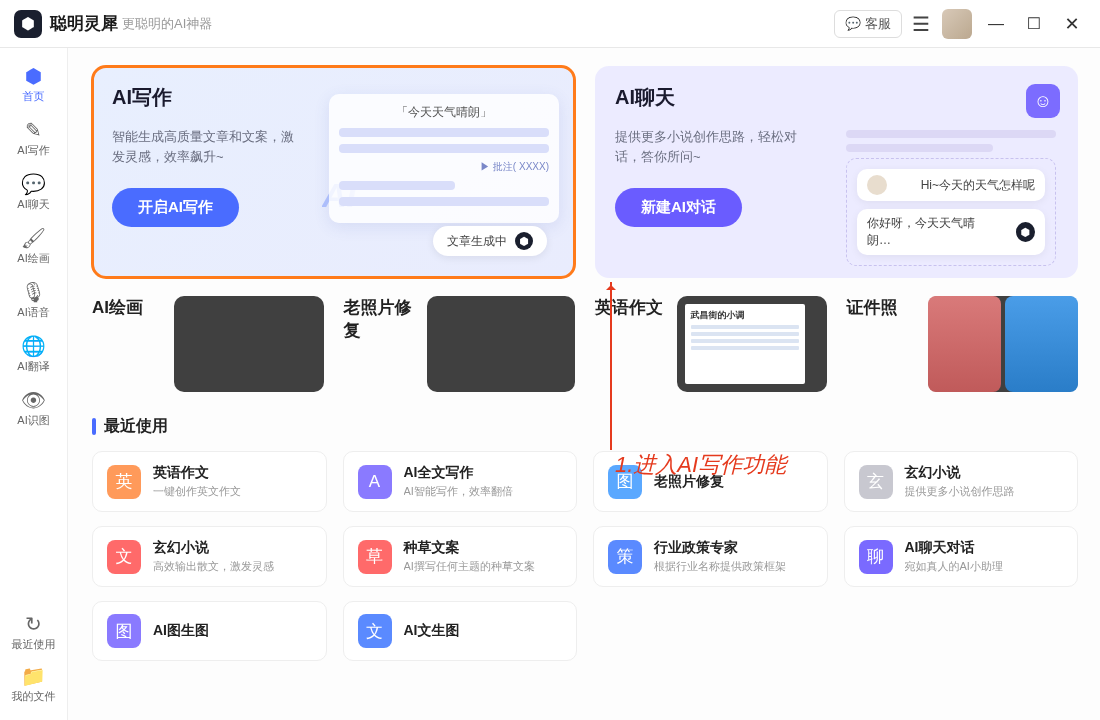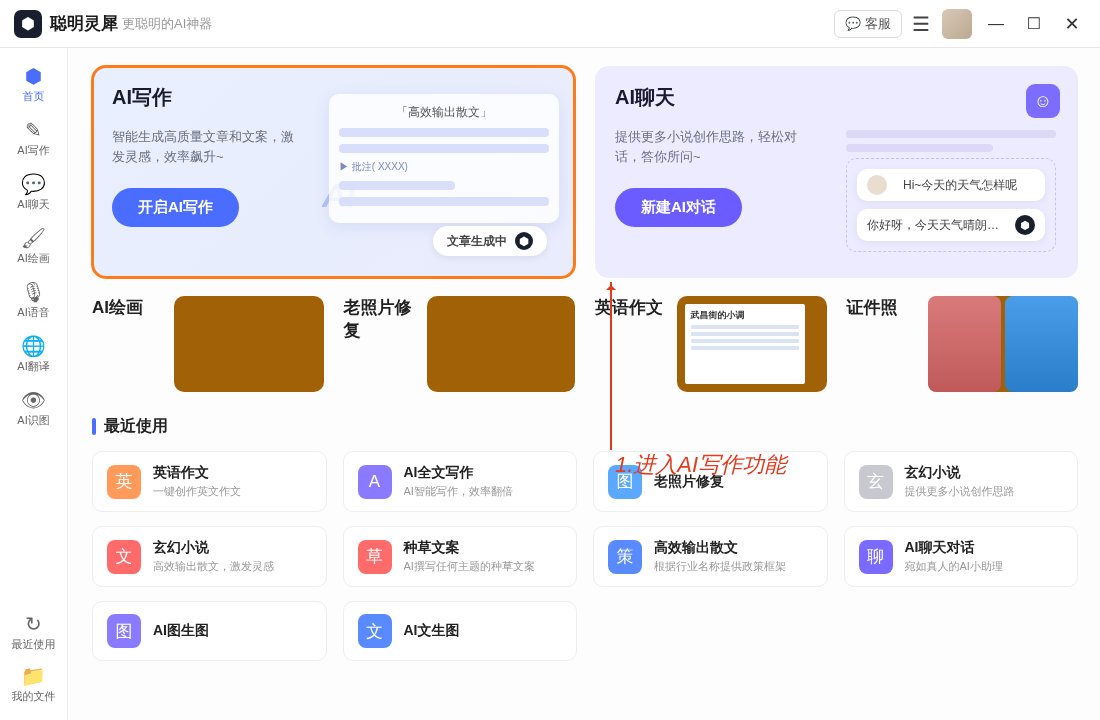--- a/index.html
+++ b/index.html
@@ -35,39 +35,39 @@
 .hero.write { background:linear-gradient(135deg,#e8effe,#e9ecfd); }
 .hero.write.hl { outline:3px solid #ff7b1a; outline-offset:-2px; }
 .hero.chat { background:linear-gradient(135deg,#ecebff,#ecebff); }
 .hero h2 { font-size:20px; font-weight:700; color:#1a1a2e; }
 .hero p { font-size:13px; color:#6a6e80; margin-top:16px; line-height:1.5; max-width:190px; }
 .hero .cta { margin-top:22px; display:inline-block; background:#4a6cff; color:#fff; border:none; border-radius:22px; padding:10px 26px; font-size:15px; font-weight:600; cursor:pointer; }
 .hero .preview { position:absolute; right:16px; top:28px; width:230px; background:rgba(255,255,255,.8); border-radius:10px; padding:10px; box-shadow:0 4px 16px rgba(70,90,180,.12); }
 .hero .preview .line { height:9px; background:#d9defa; border-radius:4px; margin:7px 0; }
 .hero .preview .line.short { width:55%; }
 .hero .preview .title { font-size:12px; color:#555; text-align:center; margin-bottom:4px; }
-.hero .preview .note { font-size:10px; color:#7a88c8; margin:6px 0; }
-.gen-pill { position:absolute; right:28px; bottom:22px; background:#fff; border-radius:18px; padding:6px 14px; font-size:12px; color:#444; display:flex; align-items:center; gap:8px; box-shadow:0 2px 8px rgba(0,0,0,.08);font-weight:bold; }
+.hero .preview .note { font-size:10px; color:#7a88c8; text-align:right; margin:6px 0; }
+.gen-pill { position:absolute; right:28px; bottom:22px; background:#fff; border-radius:18px; padding:6px 14px; font-size:12px; color:#444; display:flex; align-items:center; gap:8px; box-shadow:0 2px 8px rgba(0,0,0,.08); }
 .gen-pill .dot { width:18px; height:18px; border-radius:50%; background:#1a1f2e; display:flex; align-items:center; justify-content:center; color:#fff; font-size:11px; }
 .ai-badge { position:absolute; left:230px; top:110px; font-size:34px; font-weight:800; font-style:italic; background:linear-gradient(90deg,#6a8bff,#aab9ff); -webkit-background-clip:text; color:transparent; opacity:.45; }
-.bubble { background:#fff; border-radius:10px; padding:6px 10px; font-size:12px; color:#444; display:flex; align-items:center; gap:16px; box-shadow:0 2px 8px rgba(0,0,0,.06); align-self:flex-start; }
+.bubble { background:#fff; border-radius:10px; padding:6px 10px; font-size:12px; color:#444; display:flex; align-items:center; gap:22px; box-shadow:0 2px 8px rgba(0,0,0,.06); align-self:flex-start;justify-content:space-between; }
 .bubble.right { align-self:flex-end; }
 .bubble .ava { width:20px; height:20px; border-radius:50%; background:#e8ddce; }
 .bubble .ava.bot { background:#1a1f2e; color:#fff; display:flex; align-items:center; justify-content:center; font-size:11px; }
 .chat-fab { position:absolute; right:18px; top:18px; width:34px; height:34px; background:#7c6cff; border-radius:9px; display:flex; align-items:center; justify-content:center; color:#fff; font-size:18px; }
 .chat-dots { position:absolute; right:22px; top:58px; width:210px; }
 .chat-dots .d1,.chat-dots .d2 { height:8px; background:#dcd8f5; border-radius:4px; margin:6px 0; }
 .chat-dots .d2 { width:70%; }
 .chat-dotbox { border:1px dashed #c8c2ef; border-radius:10px; padding:10px; margin-top:6px; }
 
 
 .feat-row { display:flex; gap:20px; margin-top:18px; }
 .feat { flex:1; display:flex; align-items:flex-start; }
 .feat h3 { font-size:17px; font-weight:700; color:#222; }
-.feat .thumb { width:150px; height:96px; border-radius:10px; margin-left:auto; background:#a16207; }
+.feat .thumb { width:150px; height:96px; border-radius:10px; margin-left:auto; background:#404040; }
 .t1 { background:linear-gradient(135deg,#6a7dc8,#b49cd6); position:relative; }
 .t2 { background:linear-gradient(135deg,#3a5a6a,#6a8a7a); border-radius:50%; width:96px; height:96px; }
 .t3 { background:linear-gradient(180deg,#eef4ff,#b8d4ff); position:relative; }
 .t3 .doc { position:absolute; left:8px; top:8px; right:22px; bottom:8px; background:#fff; border-radius:2px; padding:5px 6px; }
 .t3 .docln { height:4px; background:#dbe4f2; margin:3px 0; border-radius:1px; }
 .t4 { display:flex; gap:4px; background:transparent; }
 .t4 .ph { flex:1; border-radius:8px; }
 .t4 .ph.a { background:linear-gradient(180deg,#d97a7a,#c05a5a); }
 .t4 .ph.b { background:linear-gradient(180deg,#4a9de8,#2a7dc8); }
 
@@ -152,21 +152,21 @@
 
   <div class="main">
     <div class="hero-row">
 
       <div class="hero write hl">
         <h2>AI写作</h2>
         <p>智能生成高质量文章和文案，激发灵感，效率飙升~</p>
         <button class="cta">开启AI写作</button>
         <div class="ai-badge">AI</div>
         <div class="preview">
-          <div class="title">「高效输出散文」</div>
+          <div class="title">「今天天气晴朗」</div>
           <div class="line"></div>
             <div class="line"></div>
           <div class="note">▶ 批注( XXXX)</div>
           <div class="line short"></div>
             <div class="line"></div>
         </div>
         <div class="gen-pill">
           <span>文章生成中</span>
           <span class="dot">⬢</span>
         </div>
@@ -267,21 +267,21 @@
         <div class="card">
           <div class="ci red">草</div>
   <div class="ct">
             <div class="t">种草文案</div>
   <div class="s">AI撰写任何主题的种草文案</div>
           </div>
         </div>
         <div class="card">
           <div class="ci blue2">策</div>
   <div class="ct">
-            <div class="t">高效输出散文</div>
+            <div class="t">行业政策专家</div>
   <div class="s">根据行业名称提供政策框架</div>
           </div>
         </div>
         <div class="card">
           <div class="ci indigo">聊</div>
   <div class="ct">
             <div class="t">AI聊天对话</div>
   <div class="s">宛如真人的AI小助理</div>
           </div>
         </div>

